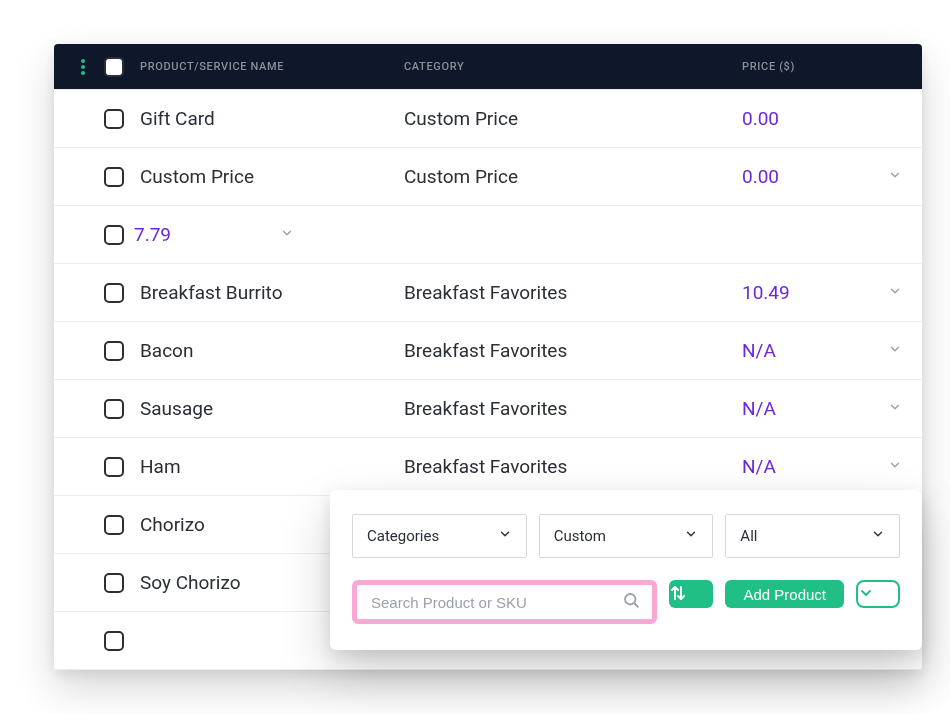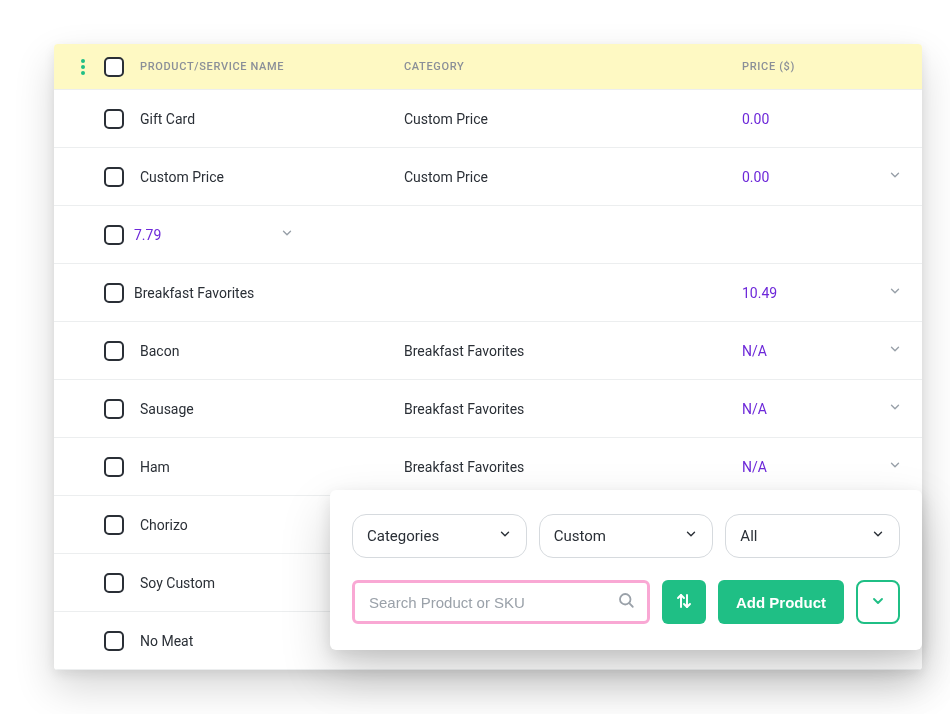--- a/index.html
+++ b/index.html
@@ -16,21 +16,21 @@
     left: 54px;
     right: 28px;
     background: #fff;
     box-shadow: 0 18px 40px rgba(0,0,0,0.16), 0 4px 12px rgba(0,0,0,0.08);
     border-radius: 4px;
     overflow: hidden;
   }
   .thead {
     display: flex;
     align-items: center;
-    background: #fef9c3;
+    background: #0f172a;
     height: 46px;
     border-bottom: 1px solid #eceeef;
     padding: 0 20px 0 18px;
   }
   .more-col {
     width: 22px;
     display: flex;
     justify-content: center;
   }
   .check-col {
@@ -54,21 +54,21 @@
 
   .row {
     display: flex;
     align-items: center;
     height: 58px;
     border-bottom: 1px solid #eceeef;
     padding: 0 20px 0 18px;
     background:#fff;
   }
   .cell {
-    font-size: 14px;
+    font-size: 19px;
     color: #2a2f36;
   }
   .cell.name-col { font-weight: 400; }
   .cell.price-col { color:#6d28d9; }
 
   .checkbox {
     width: 20px; height: 20px;
     border: 2px solid #2a2f36;
     border-radius: 5px;
     background:#fff;
@@ -93,61 +93,61 @@
     display: flex;
     gap: 12px;
     align-items: stretch;
   }
   .toolbar-row + .toolbar-row { margin-top: 22px; }
 
   .select {
     flex: 1;
     height: 44px;
     border: 1px solid #d6dade;
-    border-radius: 14px;
+    border-radius: 2px;
     display: flex;
     align-items: center;
     justify-content: space-between;
     padding: 0 14px;
     font-size: 15px;
     color: #2a2f36;
     background:#fff;
     cursor:pointer;
   }
   .select .chev { color:#2a2f36; }
 
   .search-wrap {
     flex: 1;
     height: 44px;
-    border: 3px solid #f9a8d4;
+    border: 5px solid #f9a8d4;
     border-radius: 6px;
     display: flex;
     align-items: center;
     padding: 0 12px 0 14px;
     background:#fff;
   }
   .search-input {
     flex:1;
     border:none;
     outline:none;
     font-size: 15px;
     color:#2a2f36;
     background:transparent;
   }
   .search-input::placeholder { color:#9aa1a9; }
   .search-icon { color:#9aa1a9; }
 
   .btn {
-    height: 44px;
+    height: 28px;
     border-radius: 6px;
     display:flex;
     align-items:center;
-    justify-content:center;
+    justify-content:flex-start;
     font-size: 15px;
-    font-weight: 700;
+    font-weight: 400;
     cursor:pointer;
     border:none;
   }
   .btn-sort {
     width: 44px;
     background: #1fbf85;
     color:#fff;
   }
   .btn-add {
     padding: 0 18px;
@@ -221,20 +221,21 @@
           <span class="chev"><svg width="14" height="14" viewBox="0 0 24 24" fill="none" stroke="currentColor" stroke-width="2.4" stroke-linecap="round" stroke-linejoin="round">
               <polyline points="6 9 12 15 18 9"></polyline>
             </svg></span>
         </div>
       </div>
       <div class="row">
         <div class="more-col"></div>
         <div class="check-col">
           <div class="checkbox"></div>
         </div>
+        <div class="cell name-col">Breakfast Burrito</div>
         <div class="cell cat-col">Breakfast Favorites</div>
         <div class="cell price-col">10.49</div>
         <div class="expand-col">
           <span class="chev"><svg width="14" height="14" viewBox="0 0 24 24" fill="none" stroke="currentColor" stroke-width="2.4" stroke-linecap="round" stroke-linejoin="round">
               <polyline points="6 9 12 15 18 9"></polyline>
             </svg></span>
         </div>
       </div>
       <div class="row">
         <div class="more-col"></div>
@@ -286,31 +287,30 @@
         <div class="cell name-col">Chorizo</div>
         <div class="cell cat-col"></div>
         <div class="cell price-col"></div>
         <div class="expand-col"></div>
       </div>
       <div class="row">
         <div class="more-col"></div>
         <div class="check-col">
           <div class="checkbox"></div>
         </div>
-        <div class="cell name-col">Soy Custom</div>
+        <div class="cell name-col">Soy Chorizo</div>
         <div class="cell cat-col"></div>
         <div class="cell price-col"></div>
         <div class="expand-col"></div>
       </div>
       <div class="row">
         <div class="more-col"></div>
         <div class="check-col">
           <div class="checkbox"></div>
         </div>
-        <div class="cell name-col">No Meat</div>
         <div class="cell cat-col"></div>
         <div class="cell price-col"></div>
         <div class="expand-col"></div>
       </div>
     </div>
 </div>
 
 <div class="toolbar">
 
   <div class="toolbar-row">

